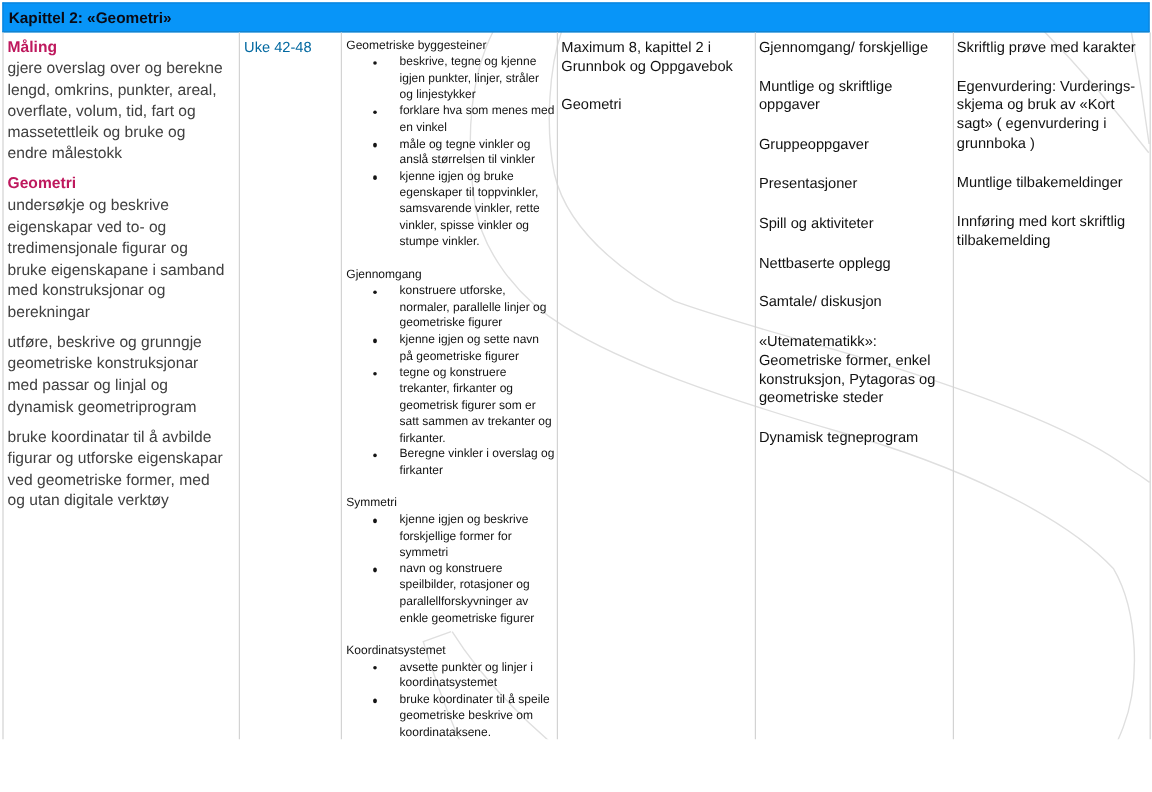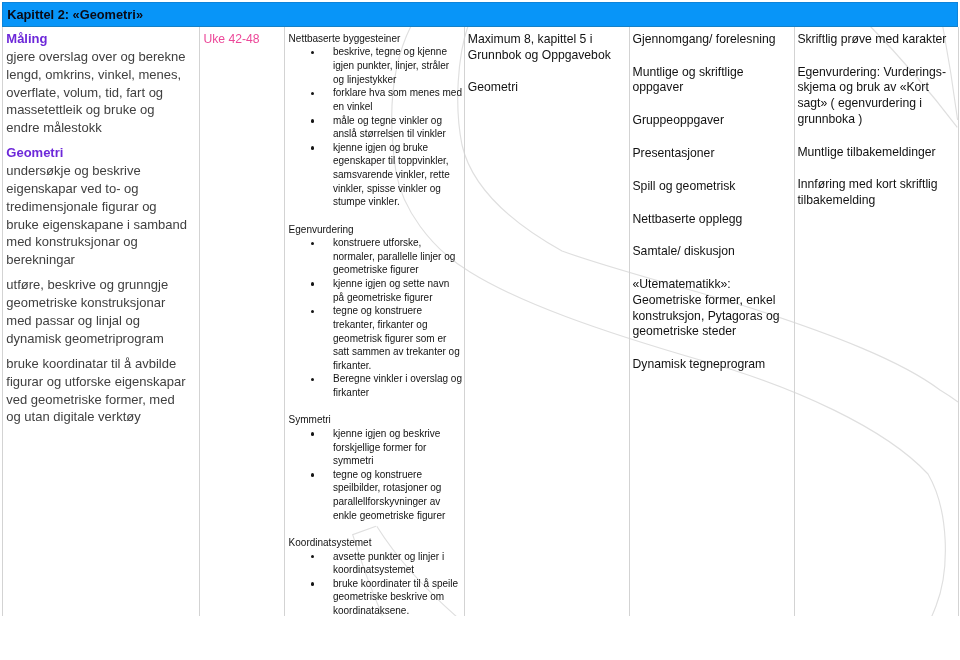--- a/index.html
+++ b/index.html
@@ -23,25 +23,25 @@
   .c3{width:180px;}
   .c4{width:164.7px;}
   .c5{width:164.9px;}
   .c6{width:164.4px;}
 
   .cell{position:relative;}
 
   
   #col1{padding-top:3.7px;}
   .p1{font-size:13px;line-height:17.8px;color:#404040;margin:0 0 7.4px 0;padding:0 10.7px 0 3.3px;}
-  .p1.b{font-weight:bold;color:#6d28d9;margin-bottom:0;}
+  .p1.b{font-weight:bold;color:#be185d;margin-bottom:0;}
 
   
   #col2{padding-top:5.1px;}
-  .p2{font-size:12.2px;line-height:15.7px;color:#ec4899;margin:0;padding:0 4px 0 3.9px;}
+  .p2{font-size:12.2px;line-height:15.7px;color:#0369a1;margin:0;padding:0 4px 0 3.9px;}
 
   
   #col3{padding-top:5.3px;padding-bottom:1.3px;}
   .p3h{font-size:10px;line-height:13.62px;color:#121212;margin:0;padding:0 1px 0 3.6px;}
   ul.b3{margin:0;padding:0;list-style:none;}
   ul.b3 li{font-size:10px;line-height:13.62px;color:#121212;position:relative;
            padding:0 1px 0 48px;}
   ul.b3 li:before{content:"";position:absolute;left:25.6px;top:5.4px;width:3.6px;height:3.6px;
                   border-radius:50%;background:#151515;}
   .sp3{height:13.62px;}
@@ -71,93 +71,93 @@
     <div class="hdrbar">
       <span>Kapittel 2: «Geometri»</span>
     </div>
     <table class="grid">
       <tbody>
           <tr>
         <td class="c1">
           <div class="cell" id="col1">
 
           <p class="p1 b">Måling</p>
-                <p class="p1">gjere overslag over og berekne lengd, omkrins, vinkel, menes, overflate, volum, tid, fart og massetettleik og bruke og endre målestokk</p>
+                <p class="p1">gjere overslag over og berekne lengd, omkrins, punkter, areal, overflate, volum, tid, fart og massetettleik og bruke og endre målestokk</p>
                 <p class="p1 b">Geometri</p>
                 <p class="p1">undersøkje og beskrive eigenskapar ved to- og tredimensjonale figurar og bruke eigenskapane i samband med konstruksjonar og berekningar</p>
                 <p class="p1">utføre, beskrive og grunngje geometriske konstruksjonar med passar og linjal og dynamisk geometriprogram</p>
                 <p class="p1">bruke koordinatar til å avbilde figurar og utforske eigenskapar ved geometriske former, med og utan digitale verktøy</p>
               </div>
         </td>
         <td class="c2">
           <div class="cell" id="col2">
             <p class="p2">Uke 42-48</p>
           </div>
         </td>
         <td class="c3">
           <div class="cell" id="col3">
 
           <div>
 
-              <p class="p3h">Nettbaserte byggesteiner</p>
+              <p class="p3h">Geometriske byggesteiner</p>
               <ul class="b3">
 
               <li>beskrive, tegne og kjenne igjen punkter, linjer, stråler og linjestykker</li>
                     <li>forklare hva som menes med en vinkel</li>
                     <li>måle og tegne vinkler og anslå størrelsen til vinkler</li>
                     <li>kjenne igjen og bruke egenskaper til toppvinkler, samsvarende vinkler, rette vinkler, spisse vinkler og stumpe vinkler.</li>
                   </ul>
             </div>
                 <div>
               <div class="sp3"></div>
-              <p class="p3h">Egenvurdering</p>
+              <p class="p3h">Gjennomgang</p>
               <ul class="b3">
 
               <li>konstruere utforske, normaler, parallelle linjer og geometriske figurer</li>
                     <li>kjenne igjen og sette navn på geometriske figurer</li>
                     <li>tegne og konstruere trekanter, firkanter og geometrisk figurer som er satt sammen av trekanter og firkanter.</li>
                     <li>Beregne vinkler i overslag og firkanter</li>
                   </ul>
             </div>
                 <div>
               <div class="sp3"></div>
               <p class="p3h">Symmetri</p>
               <ul class="b3">
 
               <li>kjenne igjen og beskrive forskjellige former for symmetri</li>
-                    <li>tegne og konstruere speilbilder, rotasjoner og parallellforskyvninger av enkle geometriske figurer</li>
+                    <li>navn og konstruere speilbilder, rotasjoner og parallellforskyvninger av enkle geometriske figurer</li>
                   </ul>
             </div>
                 <div>
               <div class="sp3"></div>
               <p class="p3h">Koordinatsystemet</p>
               <ul class="b3">
 
               <li>avsette punkter og linjer i koordinatsystemet</li>
                     <li>bruke koordinater til å speile geometriske beskrive om koordinataksene.</li>
                     <li>Bruke koordinater til å parallellforskyve</li>
                   </ul>
             </div>
               </div>
         </td>
         <td class="c4">
           <div class="cell" id="col4">
 
-          <p class="p46">Maximum 8, kapittel 5 i Grunnbok og Oppgavebok</p>
+          <p class="p46">Maximum 8, kapittel 2 i Grunnbok og Oppgavebok</p>
                 <p class="p46">Geometri</p>
               </div>
         </td>
         <td class="c5">
           <div class="cell" id="col5">
 
-          <p class="p46">Gjennomgang/ forelesning</p>
+          <p class="p46">Gjennomgang/ forskjellige</p>
                 <p class="p46">Muntlige og skriftlige oppgaver</p>
                 <p class="p46">Gruppeoppgaver</p>
                 <p class="p46">Presentasjoner</p>
-                <p class="p46">Spill og geometrisk</p>
+                <p class="p46">Spill og aktiviteter</p>
                 <p class="p46">Nettbaserte opplegg</p>
                 <p class="p46">Samtale/ diskusjon</p>
                 <p class="p46">«Utematematikk»: Geometriske former, enkel konstruksjon, Pytagoras og geometriske steder</p>
                 <p class="p46">Dynamisk tegneprogram</p>
               </div>
         </td>
         <td class="c6">
           <div class="cell" id="col6">
 
           <p class="p46">Skriftlig prøve med karakter</p>

